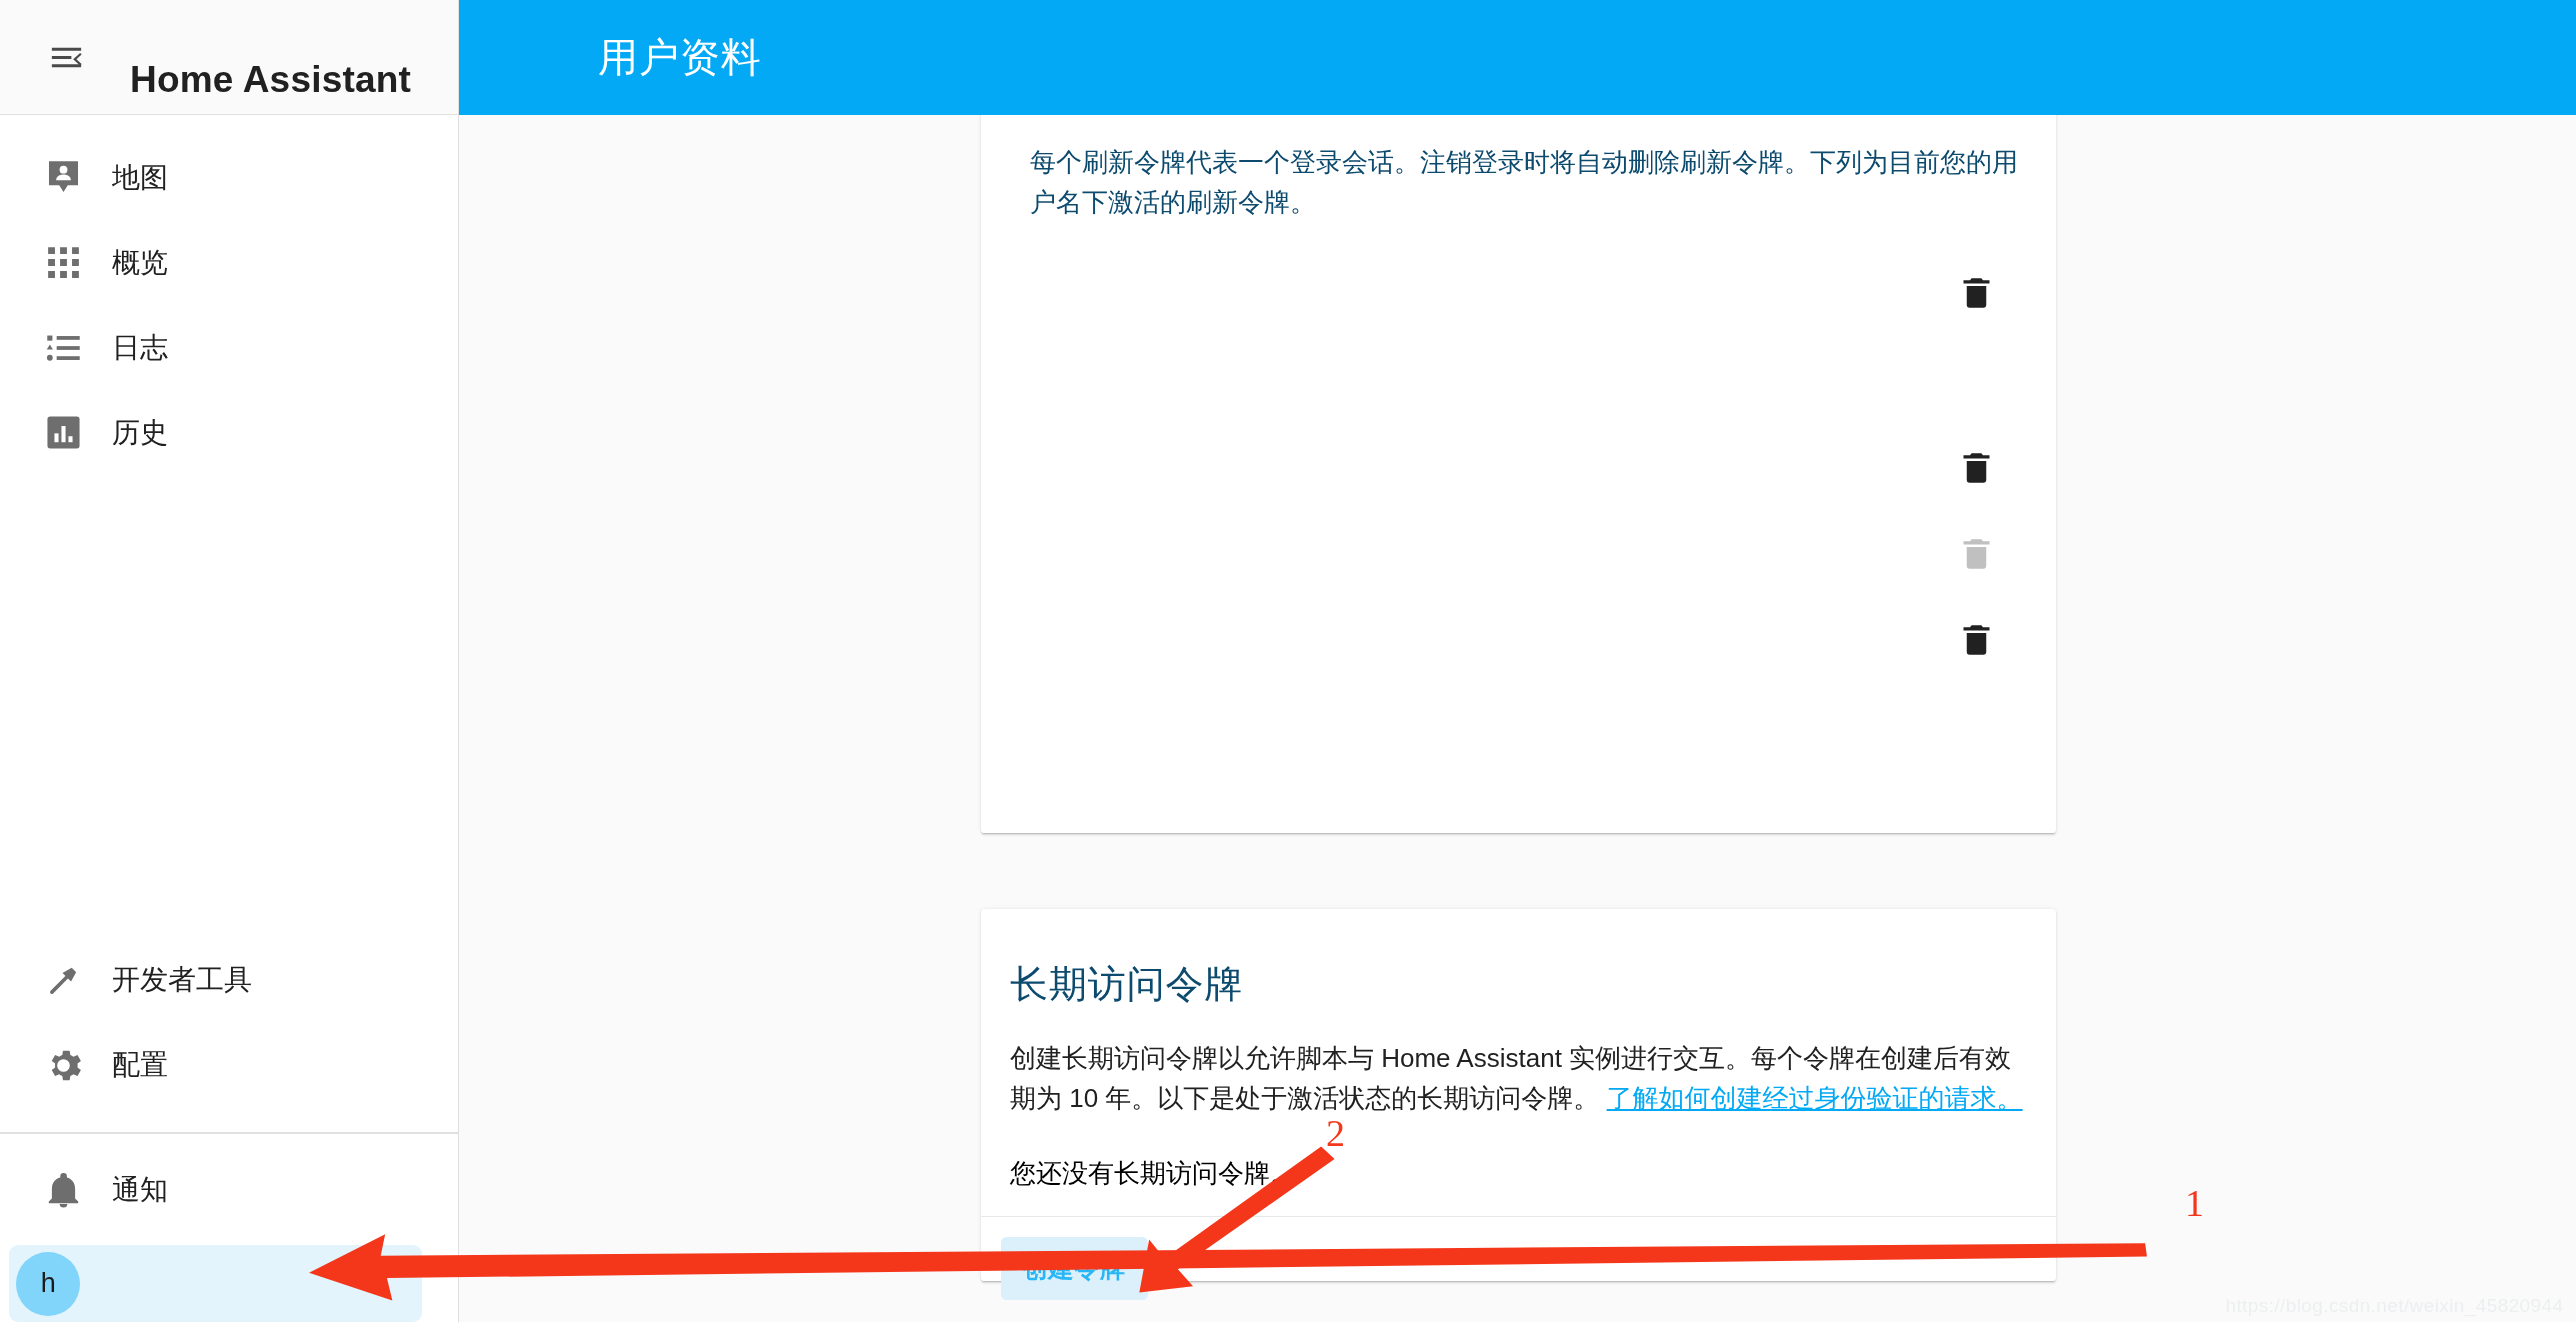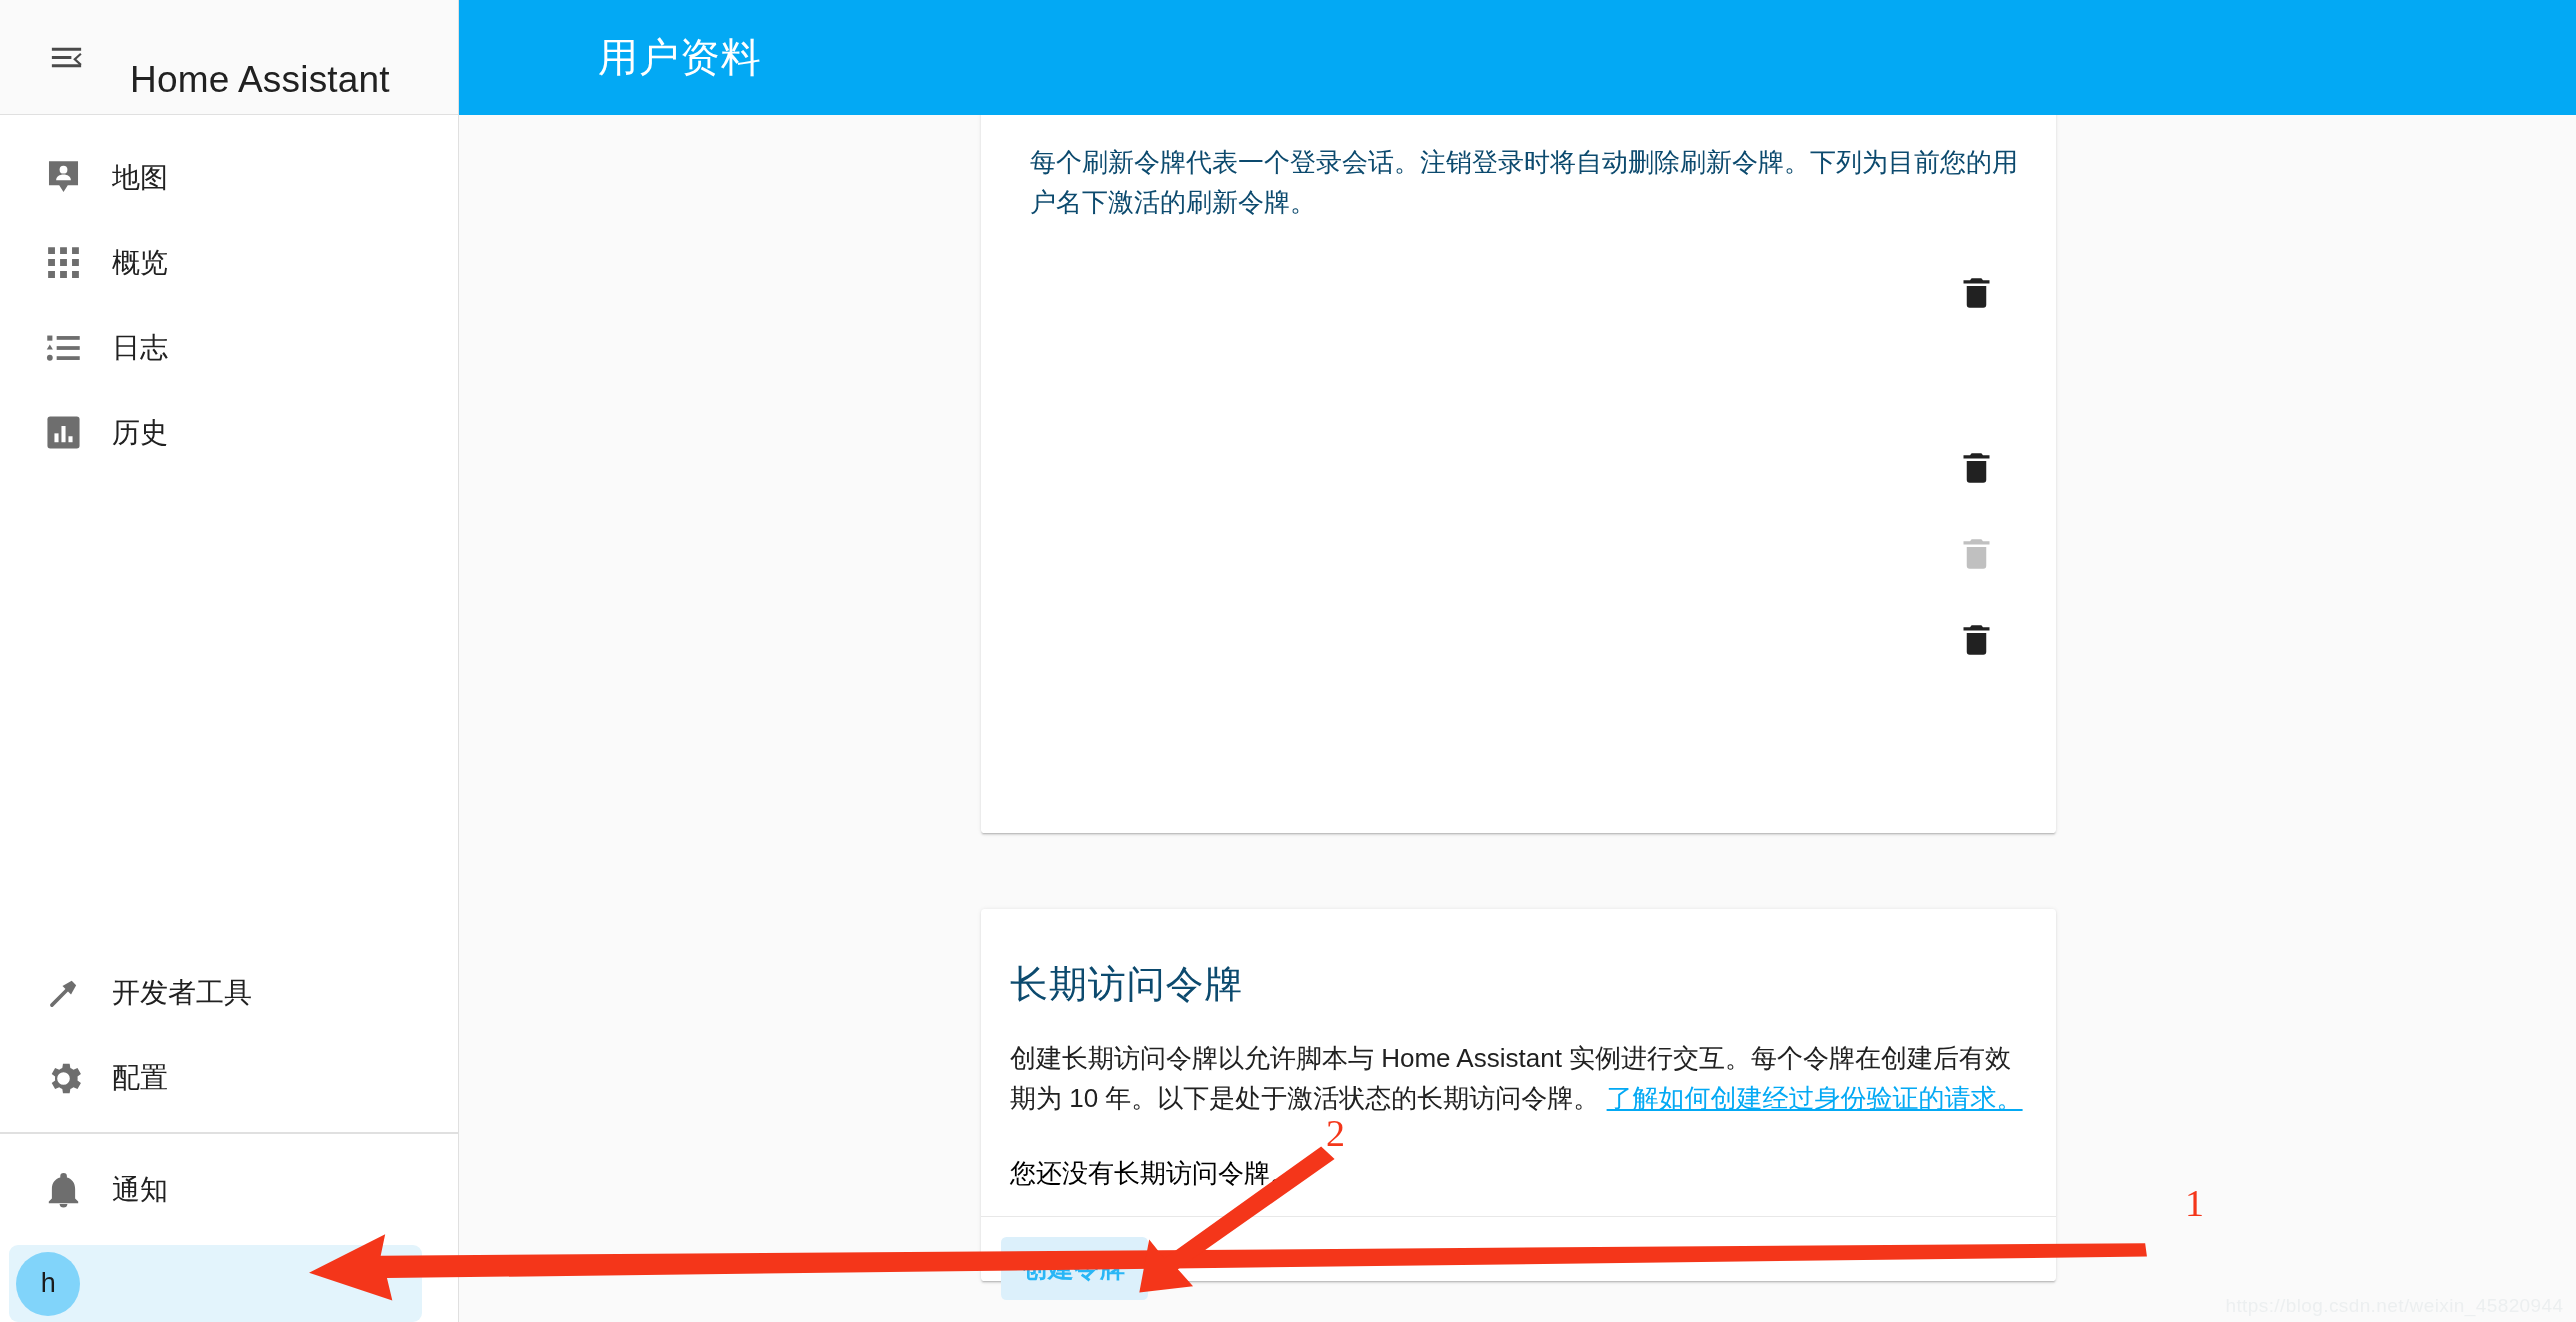--- a/index.html
+++ b/index.html
@@ -43,21 +43,21 @@
     display: flex;
     align-items: center;
     justify-content: center;
     cursor: pointer;
     flex: 0 0 64px;
   }
   .sb-title {
     font-size: 37px;
     color: #212121;
     margin-left: 32px;
-    font-weight: 400;
+    font-weight: 700;
     letter-spacing: 0.2px;
     white-space: nowrap;
     margin-top: 46px;
   }
   .sb-scroll {
     flex: 1 1 auto;
     position: relative;
     display: flex;
     flex-direction: column;
   }
@@ -83,21 +83,21 @@
     color: #212121;
     margin-left: 15px;
     white-space: nowrap;
   }
   .sb-spacer { flex: 1 1 auto; }
   .sb-divider {
     height: 1.8px;
     background: #e0e0e0;
     width: 100%;
   }
-  .sb-bottom-group { padding-top: 18px; padding-bottom: 11px; }
+  .sb-bottom-group { padding-top: 18px; padding-bottom: 24px; }
   .sb-user {
     margin: 12.5px 36px 0 9px;
     height: 77px;
     border-radius: 9px;
     background: #e3f4fc;
     display: flex;
     align-items: center;
     padding-left: 7.2px;
     cursor: pointer;
   }

